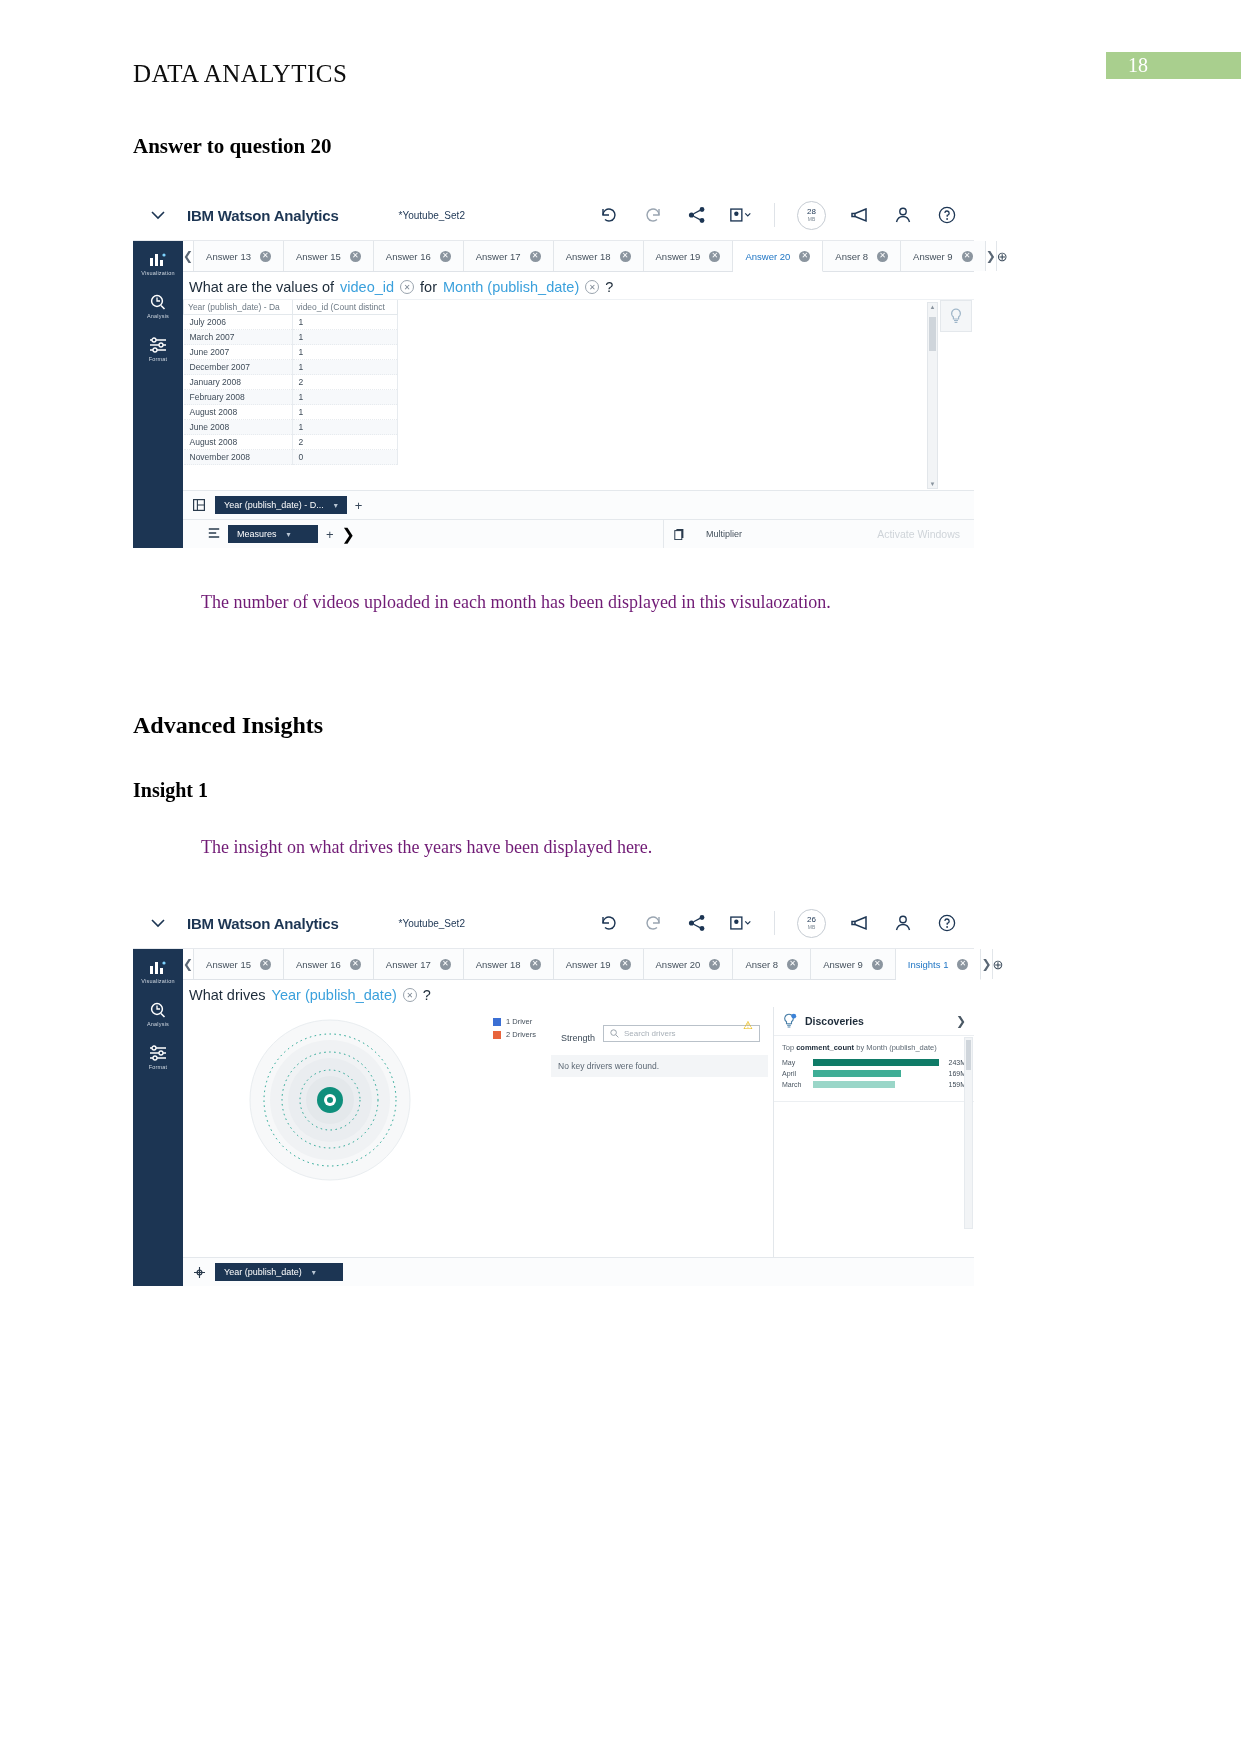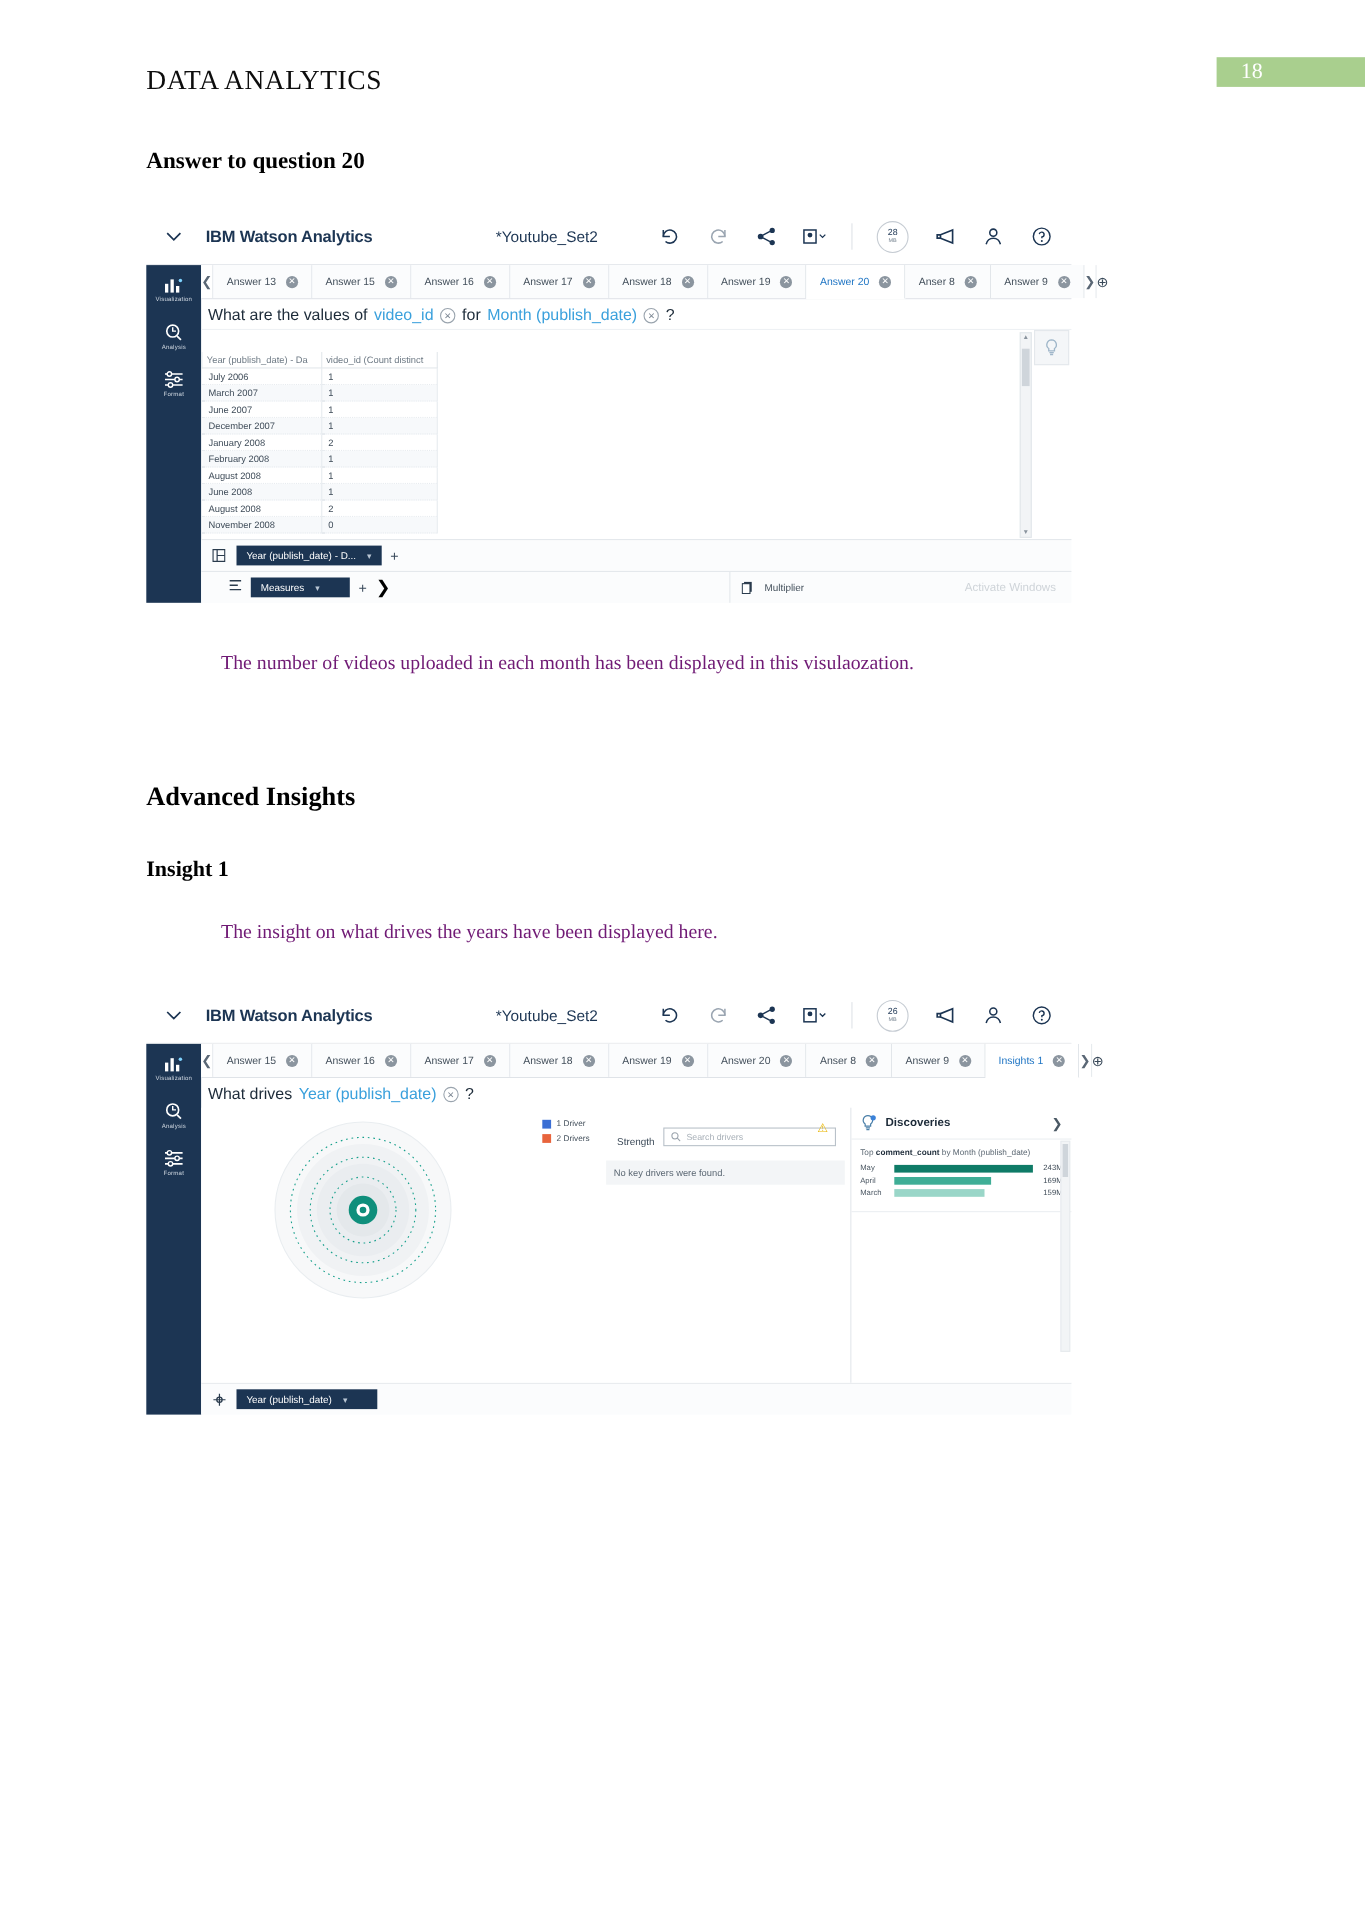--- a/index.html
+++ b/index.html
@@ -11,21 +11,21 @@
 
   .h2{position:absolute;left:133px;font-family:"Liberation Serif",serif;font-weight:bold;color:#000;}
   .para{position:absolute;left:133px;width:841px;font-family:"Liberation Serif",serif;font-size:18px;line-height:35px;color:#701a75;text-align:justify;}
   .para .indent{display:inline-block;width:68px;}
 
   
   .app{position:absolute;left:133px;width:841px;background:#ffffff;box-sizing:border-box;font-family:"Liberation Sans",sans-serif;}
   .app .topbar{display:flex;align-items:center;height:50px;background:#fff;border-bottom:1px solid #e6e9ed;}
   .app .chev-left{width:50px;display:flex;align-items:center;justify-content:center;color:#1c3553;font-size:16px;}
   .app .brand{font-size:15px;font-weight:bold;color:#1c3553;letter-spacing:-.2px;padding-left:4px;}
-  .app .fname{font-size:14px;color:#1c3553;margin-left:112px;}
+  .app .fname{font-size:10px;color:#1c3553;margin-left:60px;}
   .app .tb-icons{margin-left:auto;display:flex;align-items:center;gap:22px;padding-right:16px;color:#1c3553;}
   .tb-ic{width:22px;height:22px;display:flex;align-items:center;justify-content:center;}
   .tb-ic svg{display:block;}
   .mb-badge{width:27px;height:27px;border-radius:50%;border:1px solid #c6ccd3;display:flex;flex-direction:column;align-items:center;justify-content:center;line-height:1;}
   .mb-badge .n{font-size:8px;color:#1c3553;}
   .mb-badge .u{font-size:5px;color:#7b8894;margin-top:1px;}
   .vdiv{width:1px;height:24px;background:#dfe3e8;}
 
   
   .app .body{display:flex;}
@@ -44,42 +44,42 @@
   .tab .x{width:11px;height:11px;border-radius:50%;background:#8b959f;color:#fff;font-size:8px;display:flex;align-items:center;justify-content:center;line-height:1;}
   .tabs .plus{width:28px;display:flex;align-items:center;justify-content:center;color:#3a4a5a;font-size:13px;background:#fff;}
 
   
   .qline{padding:7px 0 4px 6px;font-size:14.5px;color:#1d2b39;font-family:"Liberation Sans",sans-serif;display:flex;align-items:center;gap:6px;flex-wrap:nowrap;}
   .qline .fld{color:#3aa0dc;}
   .qline .rm{width:12px;height:12px;border-radius:50%;border:1px solid #9aa4ae;color:#7c8793;font-size:8px;display:inline-flex;align-items:center;justify-content:center;}
 
   
   .tblwrap{position:relative;height:190px;border-top:1px solid #eef1f4;}
-  table.grid{border-collapse:collapse;font-size:8.5px;color:#3f4c59;margin-top:20px;}
+  table.grid{border-collapse:collapse;font-size:8.5px;color:#3f4c59;}
   table.grid th{font-weight:normal;color:#6d7984;border:1px solid #e3e8ec;border-top:none;padding:2px 4px;background:#fff;text-align:left;white-space:nowrap;overflow:hidden;}
   table.grid td{border-right:1px solid #e7ebef;border-bottom:1px dotted #e7ebef;padding:2px 6px;white-space:nowrap;}
   table.grid td.c0{width:96px;}
   table.grid td.c1{width:92px;}
   table.grid tr:nth-child(even) td{background:#f7f9fb;}
 
   .vscroll{position:absolute;right:36px;top:2px;width:9px;height:185px;background:#f2f4f6;border:1px solid #e2e6ea;}
   .vscroll .thumb{position:absolute;left:1px;top:14px;width:7px;height:34px;background:#cfd5db;}
   .vscroll .ar{position:absolute;left:1px;width:7px;text-align:center;font-size:6px;color:#8a949e;}
   .bulb{position:absolute;right:2px;top:0;width:30px;height:30px;background:#f4f6f8;border:1px solid #e4e8ec;display:flex;align-items:center;justify-content:center;}
 
   
   .chipbar{display:flex;align-items:center;height:28px;border-top:1px solid #e4e8ec;background:#fbfcfd;padding-left:8px;gap:8px;}
   .chipbar .gi{width:16px;display:flex;align-items:center;justify-content:center;color:#2a3b4d;}
   .chip{display:flex;align-items:center;gap:10px;background:#1c3553;color:#fff;font-size:9px;padding:4px 9px;min-width:110px;}
   .chip .cv{font-size:8px;color:#b9c6d4;}
   .chip.light{background:#1c3553;}
   .plusm{color:#38485a;font-size:13px;}
   .splitbar{display:flex;height:28px;border-top:1px solid #e4e8ec;background:#fbfcfd;}
   .splitbar .lseg{flex:1;display:flex;align-items:center;padding-left:25px;gap:8px;border-right:1px solid #e4e8ec;min-width:0;}
-  .splitbar .rseg{width:300px;display:flex;align-items:center;gap:9px;padding-left:10px;font-size:9px;color:#44505c;}
+  .splitbar .rseg{width:300px;display:flex;align-items:center;gap:20px;padding-left:10px;font-size:9px;color:#44505c;}
   .watermark{margin-left:auto;padding-right:14px;font-size:10.5px;color:#cfd4d9;}
 
   
   .ins-body{display:flex;height:250px;}
   .ins-left{flex:1;position:relative;background:#fff;min-width:0;}
   .radial{position:absolute;left:62px;top:8px;width:170px;height:170px;}
   .legend{position:absolute;left:310px;top:10px;font-size:7.5px;color:#44505c;}
   .legend .row{display:flex;align-items:center;gap:5px;margin-bottom:4px;}
   .legend .sw{width:8px;height:8px;}
   .strength{position:absolute;left:378px;top:26px;font-size:9px;color:#3c4a58;}

